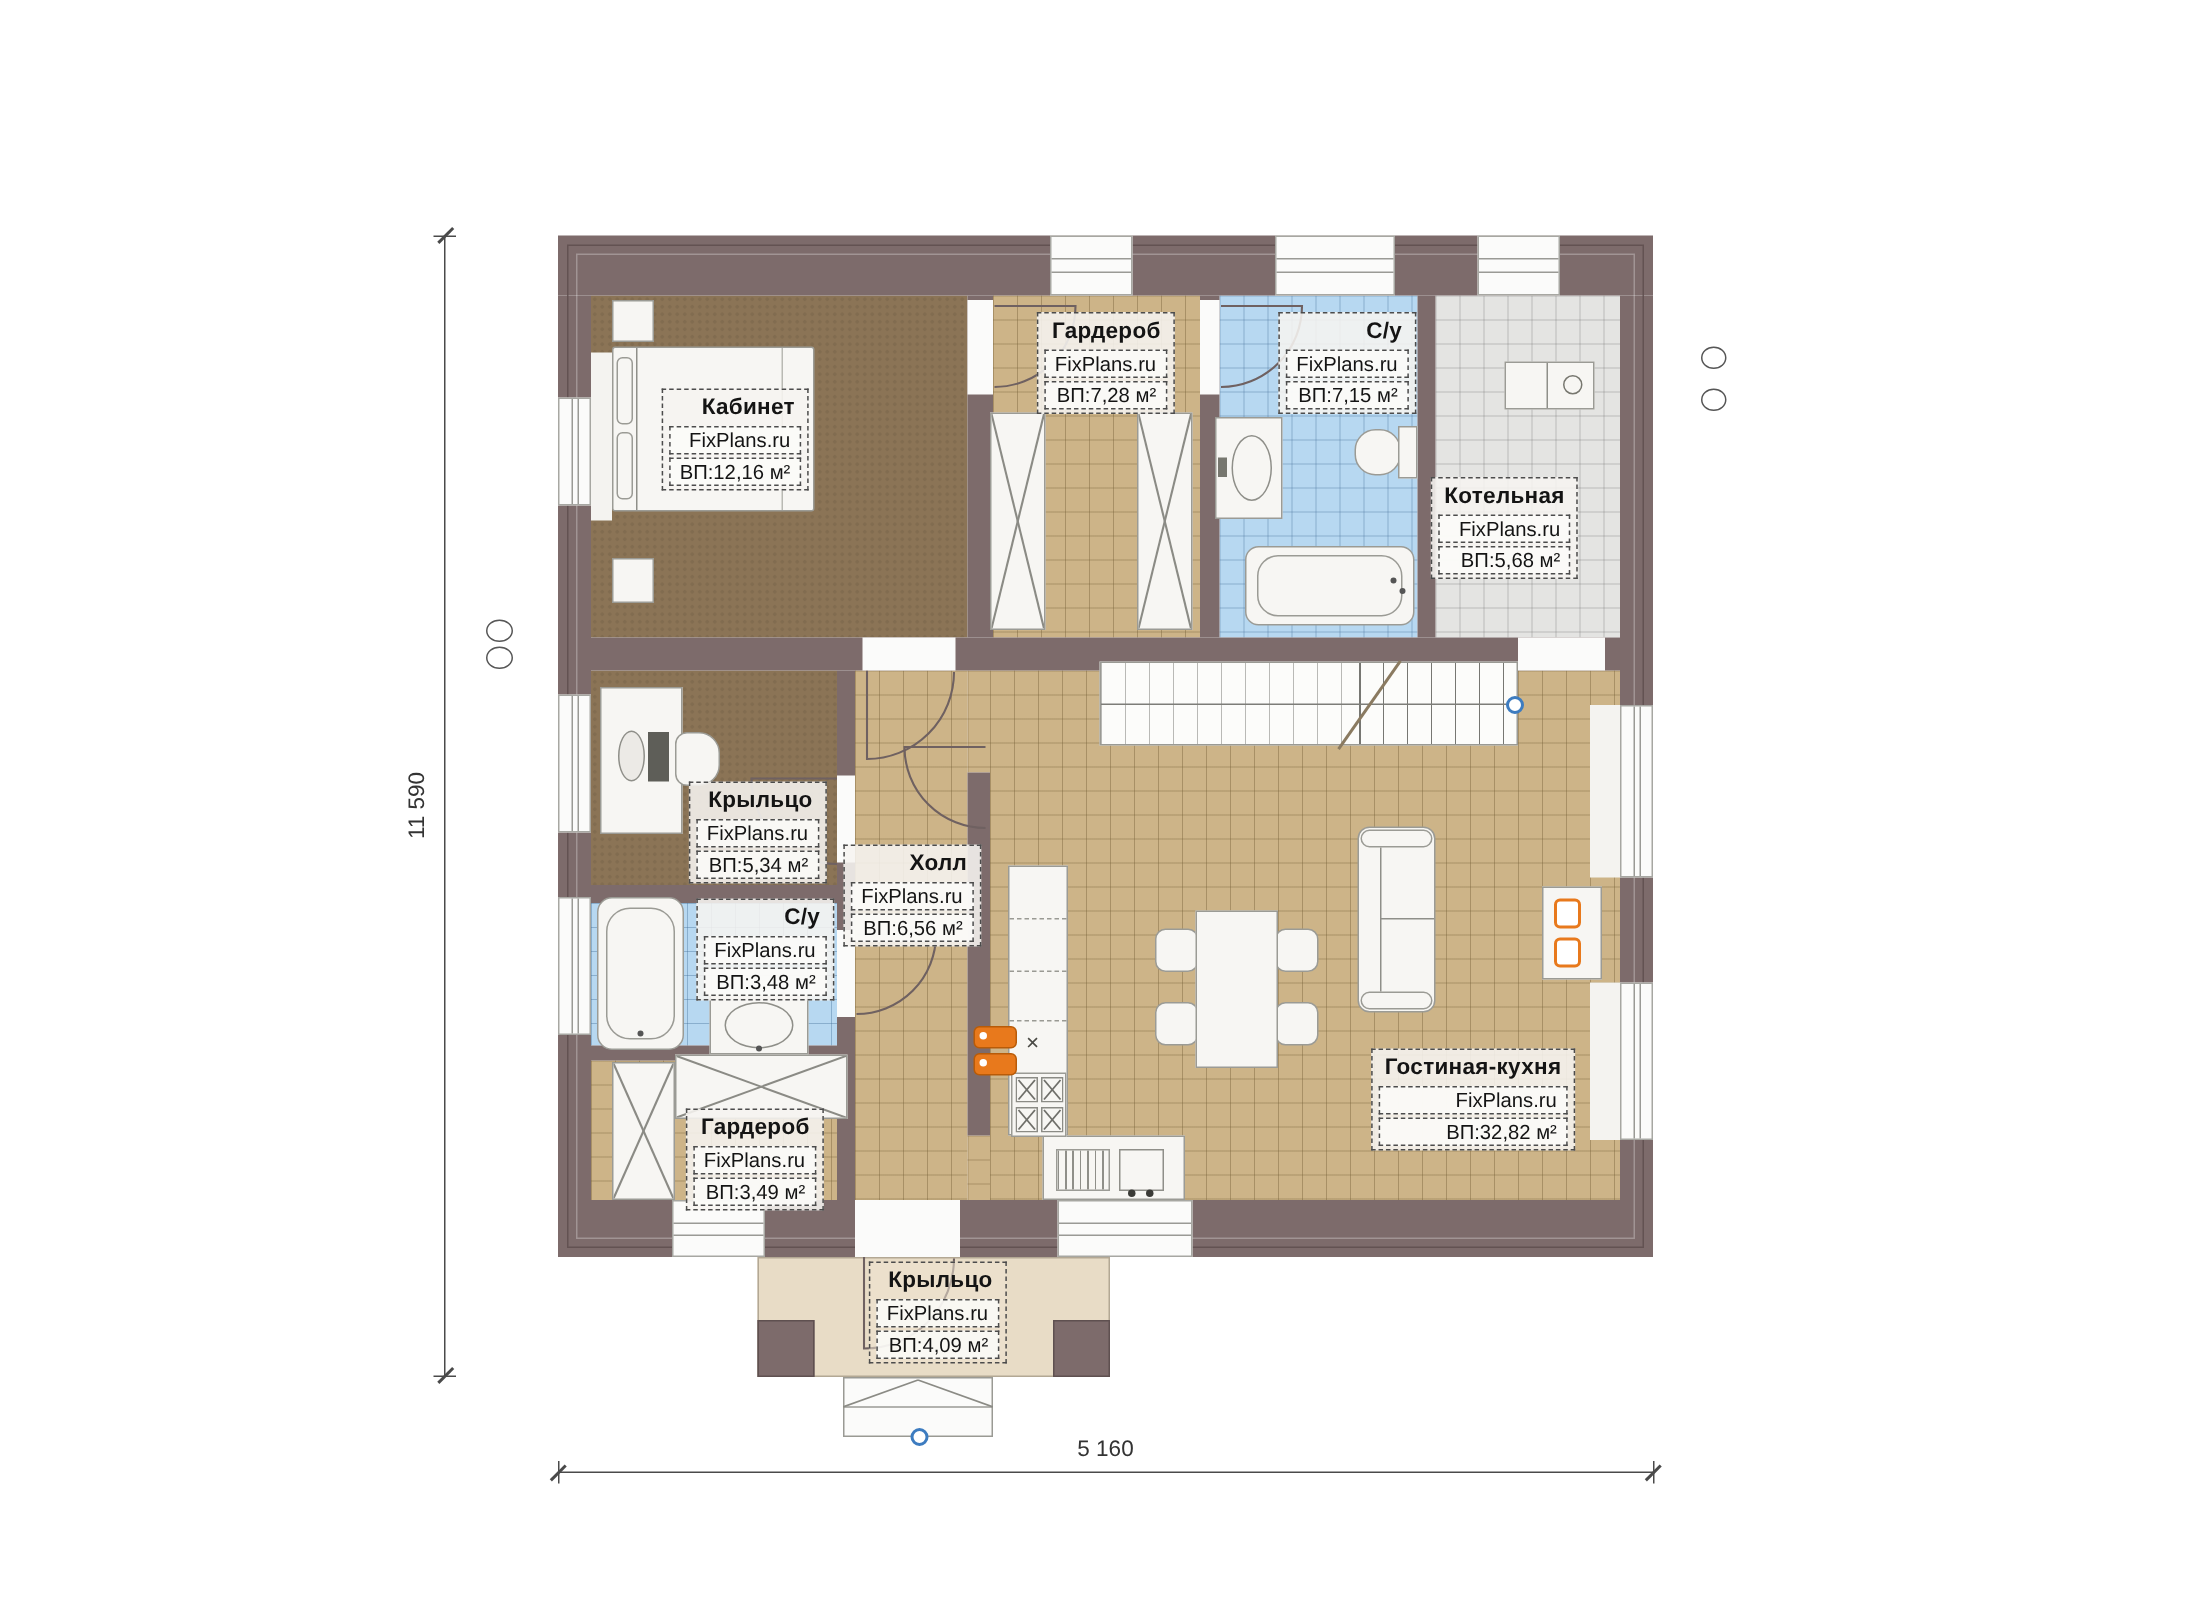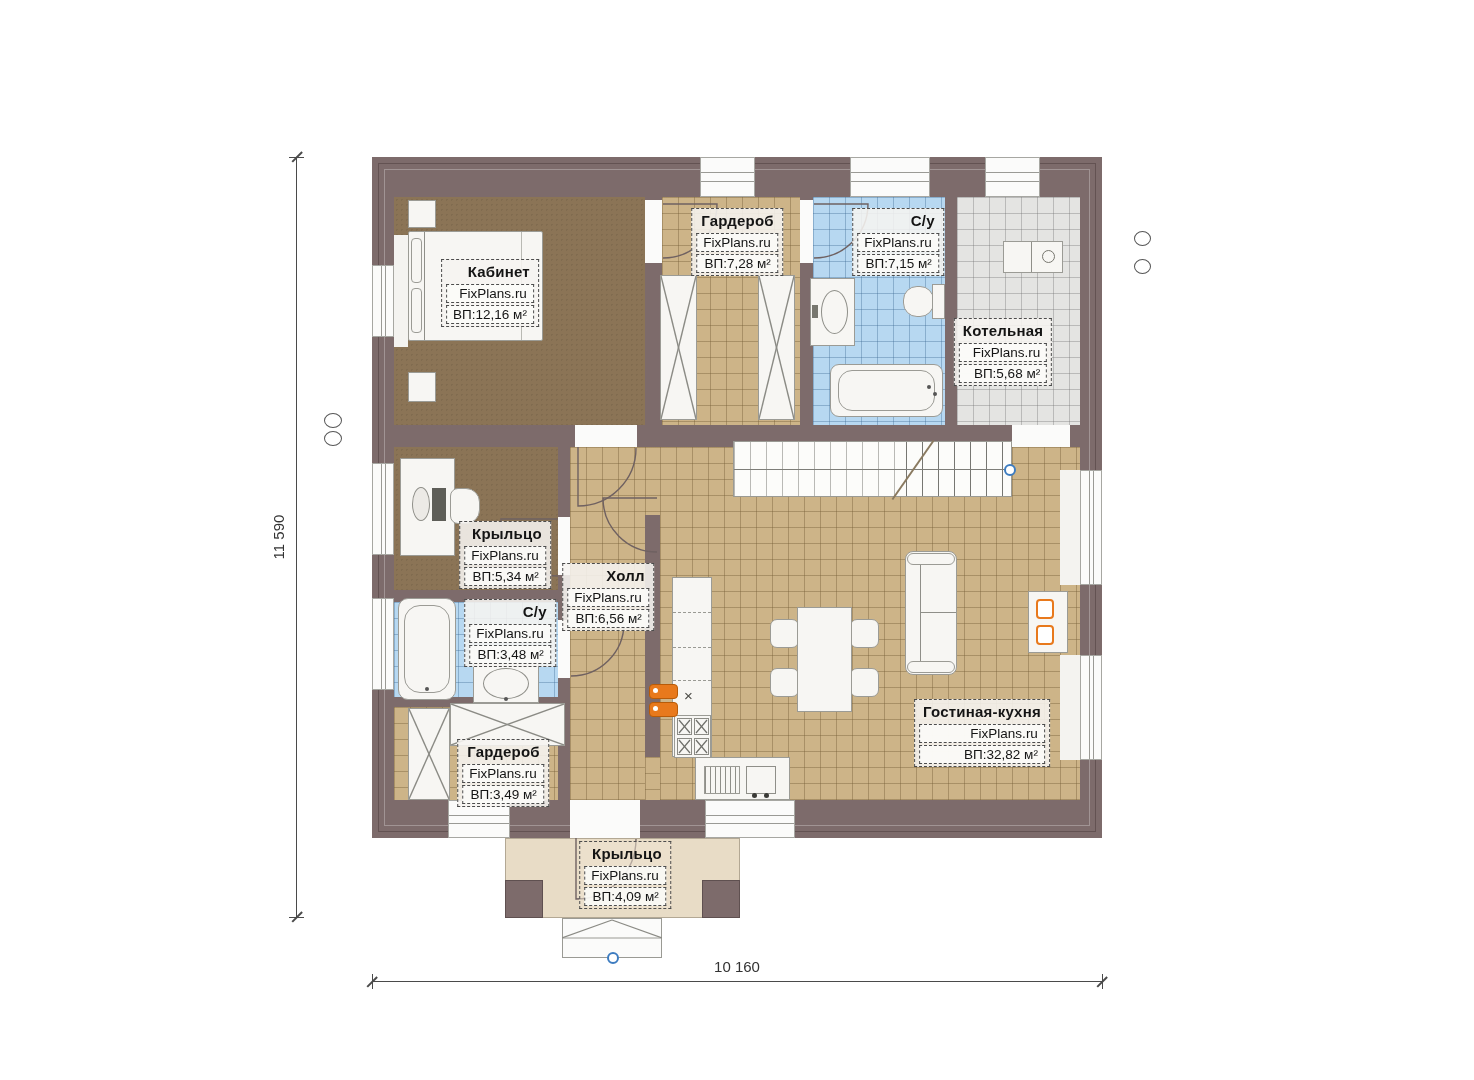--- a/index.html
+++ b/index.html
@@ -289,21 +289,21 @@
   <div class="tick" style="left:290px;top:916px;transform:rotate(-45deg);"></div>
   <div class="abs dim" style="left:289px;top:157px;width:15px;height:1px;"></div>
   <div class="abs dim" style="left:289px;top:917px;width:15px;height:1px;"></div>
   <div class="dimtext" style="left:278px;top:537px;transform:translate(-50%,-50%) rotate(-90deg);background:transparent;">11 590</div>
 
   <div class="abs dim" style="left:372px;top:981px;width:730px;height:1px;"></div>
   <div class="tick" style="left:365px;top:981px;transform:rotate(-45deg);"></div>
   <div class="tick" style="left:1095px;top:981px;transform:rotate(-45deg);"></div>
   <div class="abs dim" style="left:372px;top:974px;width:1px;height:15px;"></div>
   <div class="abs dim" style="left:1102px;top:974px;width:1px;height:15px;"></div>
-  <div class="dimtext" style="left:737px;top:966px;transform:translate(-50%,-50%);background:transparent;">10 160</div>
+  <div class="dimtext" style="left:737px;top:966px;transform:translate(-50%,-50%);background:transparent;">5 160</div>
 
   <div class="rlabel" style="left:490px;top:293px;">
     <div class="rname">Кабинет</div>
     <div class="rrow">FixPlans.ru</div>
     <div class="rrow">ВП:12,16 м²</div>
   </div>
   <div class="rlabel" style="left:737px;top:242px;">
     <div class="rname">Гардероб</div>
     <div class="rrow">FixPlans.ru</div>
     <div class="rrow">ВП:7,28 м²</div>

